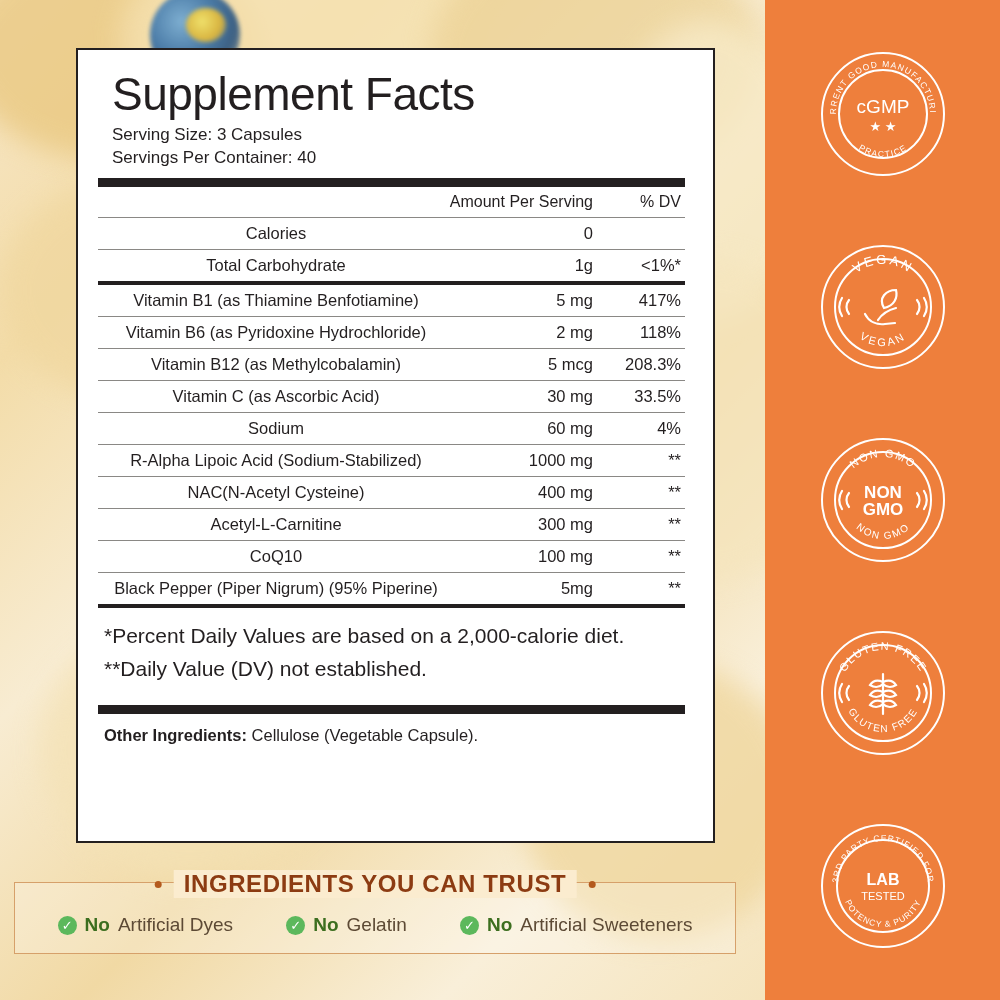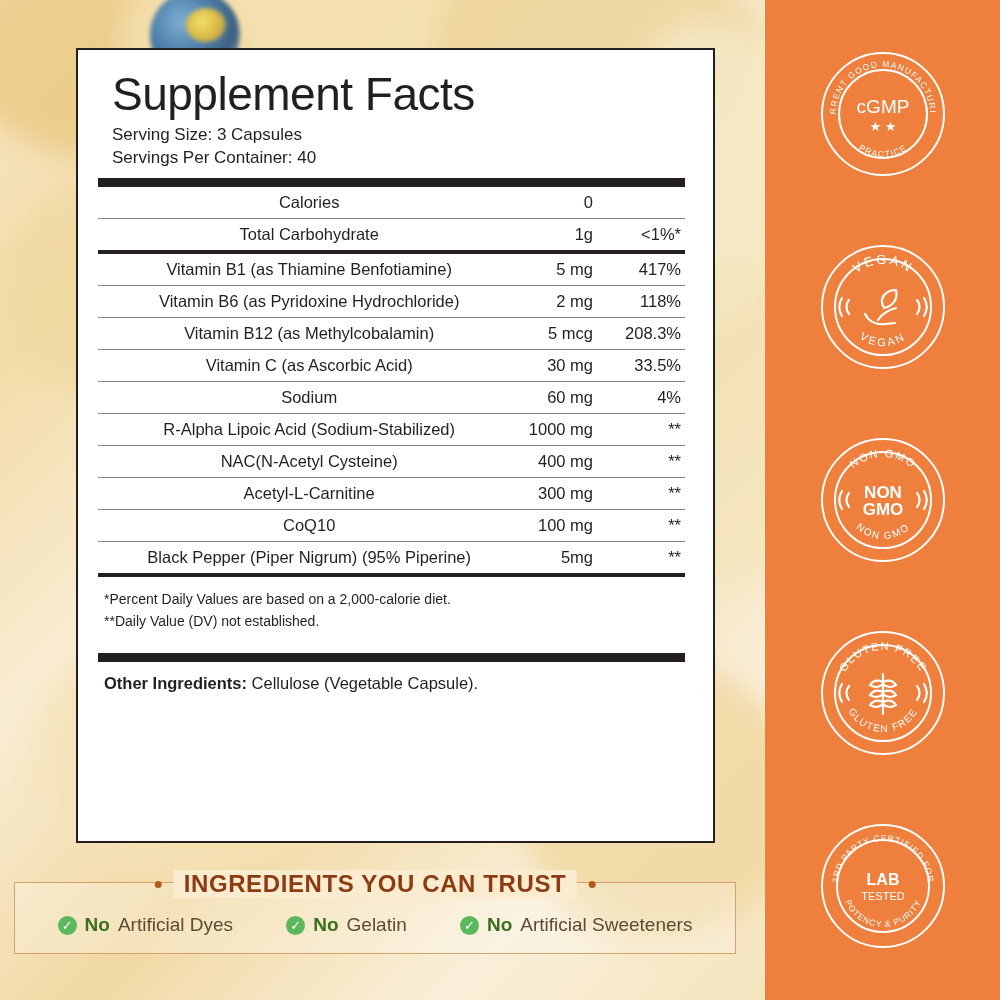--- a/index.html
+++ b/index.html
@@ -125,21 +125,21 @@
     vertical-align: bottom;
     font-weight: 400;
     border-bottom: 1px solid #8a8885;
   }
   table.nutri tr.thick-after td { border-bottom: 4px solid #231f20; }
   .col-name { text-align: center; padding-left: 10px !important; }
   .col-amt { text-align: right; white-space: nowrap; padding-right: 14px !important; }
   .col-dv { text-align: right; white-space: nowrap; width: 74px; padding-right: 4px !important; }
   .hdr td { border-bottom: none; font-size: 16px; padding-bottom: 4px; }
   .footnotes {
-    font-size: 14px;
+    font-size: 21px;
     color: #231f20;
     line-height: 1.55;
     padding: 12px 0 12px 6px;
   }
   .other-ing {
     font-size: 16.5px;
     color: #231f20;
     padding: 12px 0 0 6px;
   }
   .other-ing b { font-weight: 700; }
@@ -343,20 +343,25 @@
   </div>
 
   <div class="facts">
     <div class="facts-title">Supplement Facts</div>
     <div class="serving">Serving Size: 3 Capsules</div>
     <div class="serving">Servings Per Container: 40</div>
     <div class="rule-thick"></div>
 
     <table class="nutri">
       <tbody>
+        <tr class="hdr">
+          <td class="col-name"></td>
+          <td class="col-amt">Amount Per Serving</td>
+          <td class="col-dv">% DV</td>
+        </tr>
         <tr>
           <td class="col-name">Calories</td>
           <td class="col-amt">0</td>
           <td class="col-dv"></td>
         </tr>
         <tr class="thick-after">
           <td class="col-name">Total Carbohydrate</td>
           <td class="col-amt">1g</td>
           <td class="col-dv">&lt;1%*</td>
         </tr>

